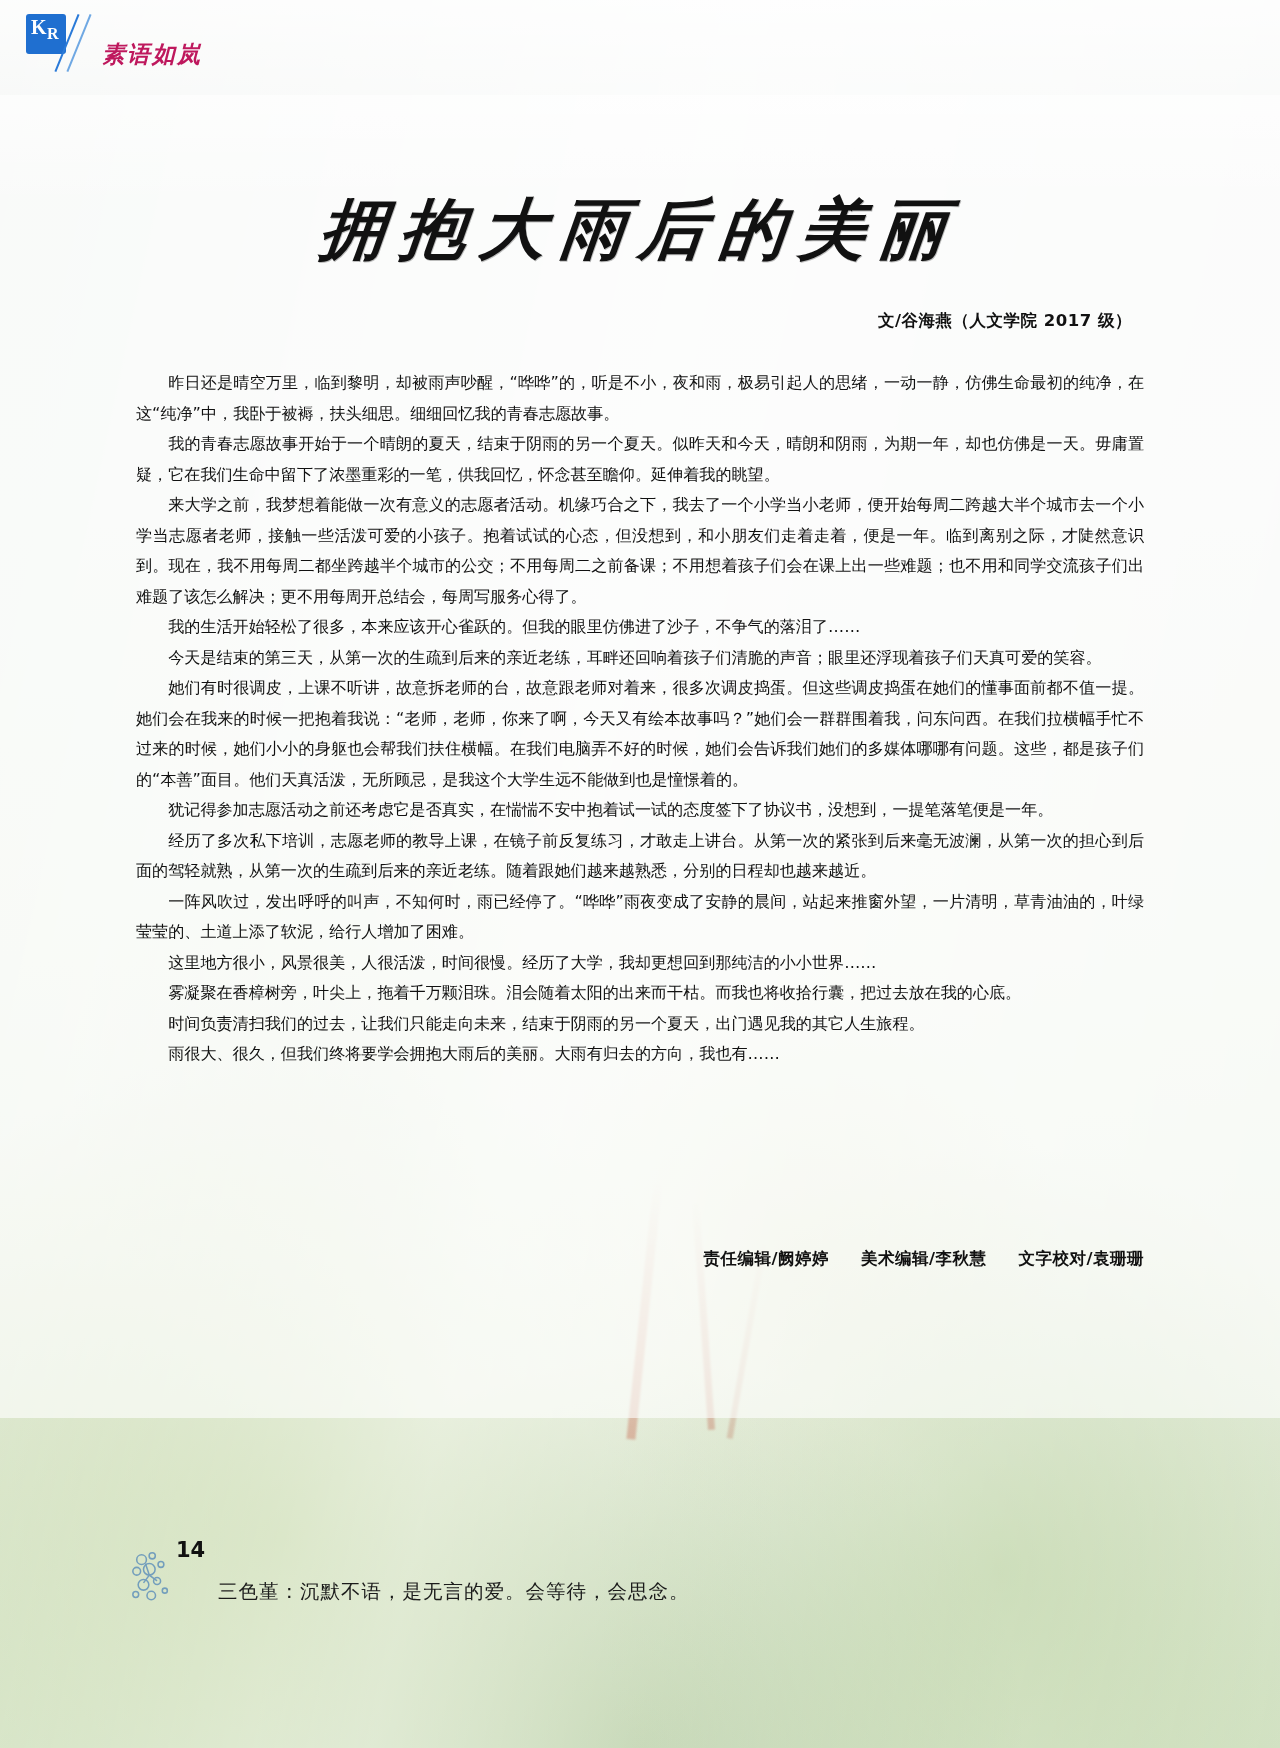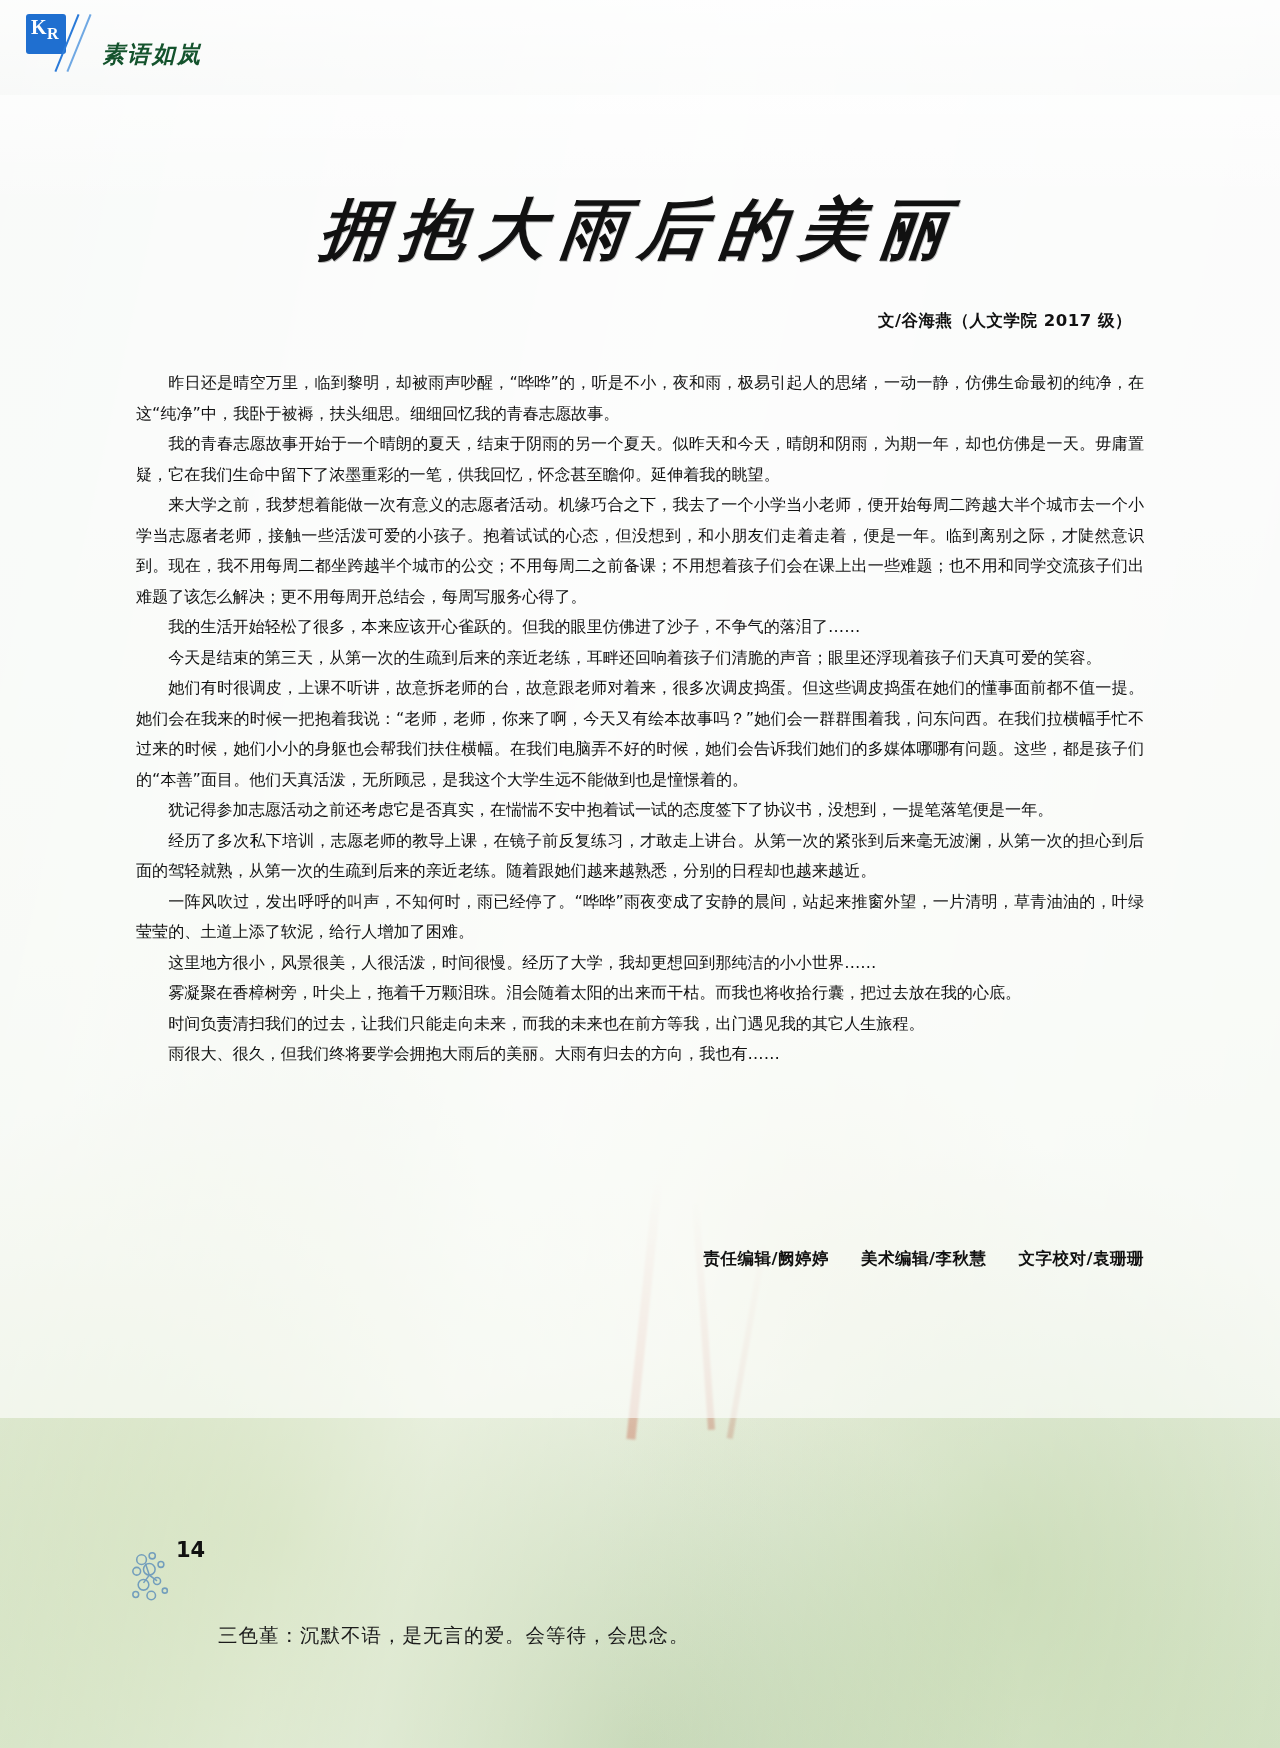--- a/index.html
+++ b/index.html
@@ -110,21 +110,21 @@
     background: #2a7ad8;
     transform: rotate(22deg);
     top: -2px;
   }
   .logo-mark .slash1 { left: 40px; }
   .logo-mark .slash2 { left: 52px; background: #6fa8e3; }
   .logo-text {
     margin-left: 18px;
     font-family: "DejaVu Serif", serif;
     font-size: 23px;
-    color: #14532d;
+    color: #be185d;
     letter-spacing: 2px;
     padding-bottom: 2px;
     font-style: italic;
     font-weight: bold;
   }
 
   
   .title {
     position: absolute;
     left: 0; right: 0;
@@ -213,21 +213,20 @@
     font-weight: bold;
     color: #111;
   }
   .footer-quote {
     position: absolute;
     left: 218px; top: 52px;
     font-family: "DejaVu Serif", serif;
     font-size: 19.5px;
     color: #1b1b1b;
     letter-spacing: 1px;
-    margin-top: 44px;
   }
 </style>
 </head>
 <body>
 
 <div class="page-bg"></div>
 <div class="streak s1"></div>
 <div class="streak s2"></div>
 <div class="streak s3"></div>
 <div class="veil"></div>
@@ -258,21 +257,21 @@
     <p>我的青春志愿故事开始于一个晴朗的夏天，结束于阴雨的另一个夏天。似昨天和今天，晴朗和阴雨，为期一年，却也仿佛是一天。毋庸置疑，它在我们生命中留下了浓墨重彩的一笔，供我回忆，怀念甚至瞻仰。延伸着我的眺望。</p>
     <p>来大学之前，我梦想着能做一次有意义的志愿者活动。机缘巧合之下，我去了一个小学当小老师，便开始每周二跨越大半个城市去一个小学当志愿者老师，接触一些活泼可爱的小孩子。抱着试试的心态，但没想到，和小朋友们走着走着，便是一年。临到离别之际，才陡然意识到。现在，我不用每周二都坐跨越半个城市的公交；不用每周二之前备课；不用想着孩子们会在课上出一些难题；也不用和同学交流孩子们出难题了该怎么解决；更不用每周开总结会，每周写服务心得了。</p>
     <p>我的生活开始轻松了很多，本来应该开心雀跃的。但我的眼里仿佛进了沙子，不争气的落泪了……</p>
     <p>今天是结束的第三天，从第一次的生疏到后来的亲近老练，耳畔还回响着孩子们清脆的声音；眼里还浮现着孩子们天真可爱的笑容。</p>
     <p>她们有时很调皮，上课不听讲，故意拆老师的台，故意跟老师对着来，很多次调皮捣蛋。但这些调皮捣蛋在她们的懂事面前都不值一提。她们会在我来的时候一把抱着我说：“老师，老师，你来了啊，今天又有绘本故事吗？”她们会一群群围着我，问东问西。在我们拉横幅手忙不过来的时候，她们小小的身躯也会帮我们扶住横幅。在我们电脑弄不好的时候，她们会告诉我们她们的多媒体哪哪有问题。这些，都是孩子们的“本善”面目。他们天真活泼，无所顾忌，是我这个大学生远不能做到也是憧憬着的。</p>
     <p>犹记得参加志愿活动之前还考虑它是否真实，在惴惴不安中抱着试一试的态度签下了协议书，没想到，一提笔落笔便是一年。</p>
     <p>经历了多次私下培训，志愿老师的教导上课，在镜子前反复练习，才敢走上讲台。从第一次的紧张到后来毫无波澜，从第一次的担心到后面的驾轻就熟，从第一次的生疏到后来的亲近老练。随着跟她们越来越熟悉，分别的日程却也越来越近。</p>
     <p>一阵风吹过，发出呼呼的叫声，不知何时，雨已经停了。“哗哗”雨夜变成了安静的晨间，站起来推窗外望，一片清明，草青油油的，叶绿莹莹的、土道上添了软泥，给行人增加了困难。</p>
     <p>这里地方很小，风景很美，人很活泼，时间很慢。经历了大学，我却更想回到那纯洁的小小世界……</p>
     <p>雾凝聚在香樟树旁，叶尖上，拖着千万颗泪珠。泪会随着太阳的出来而干枯。而我也将收拾行囊，把过去放在我的心底。</p>
-    <p>时间负责清扫我们的过去，让我们只能走向未来，而我的未来也在前方等我，出门遇见我的其它人生旅程。</p>
+    <p>时间负责清扫我们的过去，让我们只能走向未来，结束于阴雨的另一个夏天，出门遇见我的其它人生旅程。</p>
     <p>雨很大、很久，但我们终将要学会拥抱大雨后的美丽。大雨有归去的方向，我也有……</p>
   </div>
 
 <div class="credits" id="credits-line"><span>责任编辑/阙婷婷</span><span>美术编辑/李秋慧</span><span>文字校对/袁珊珊</span></div>
 
 <div class="footer">
   <svg class="footer-deco" viewBox="0 0 64 64">
     <g fill="none" stroke="#2f6fb5" stroke-width="1.6" opacity="0.8">
       <circle cx="14" cy="12" r="5"></circle>
       <circle cx="25" cy="8" r="3.2"></circle>

